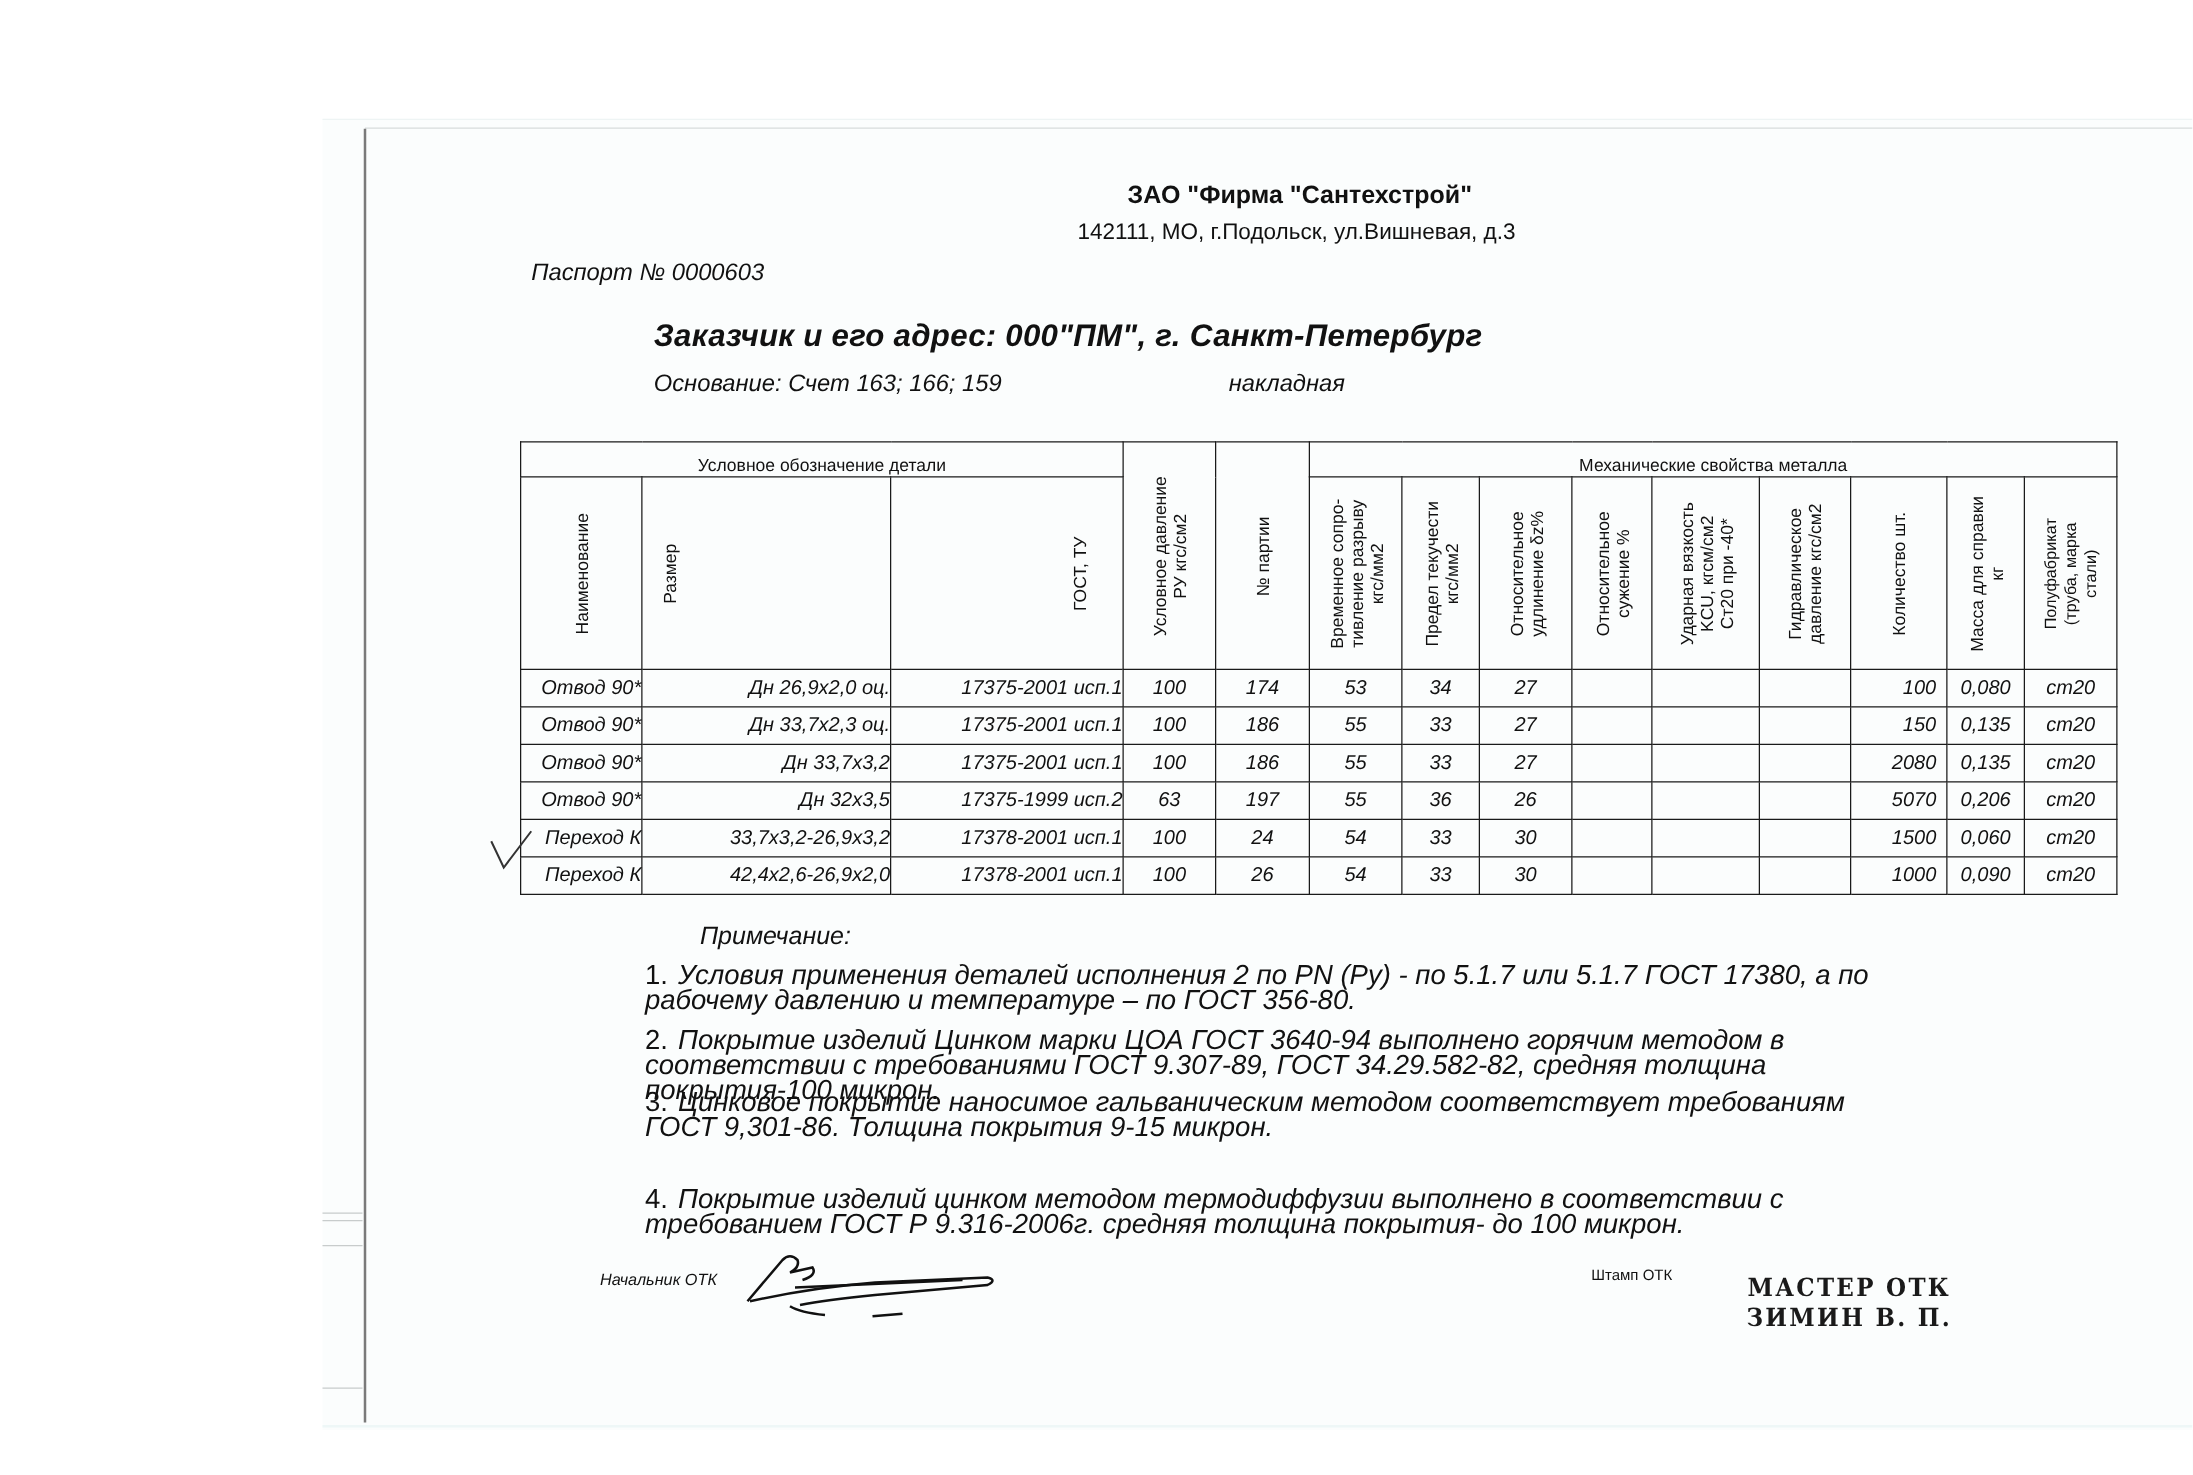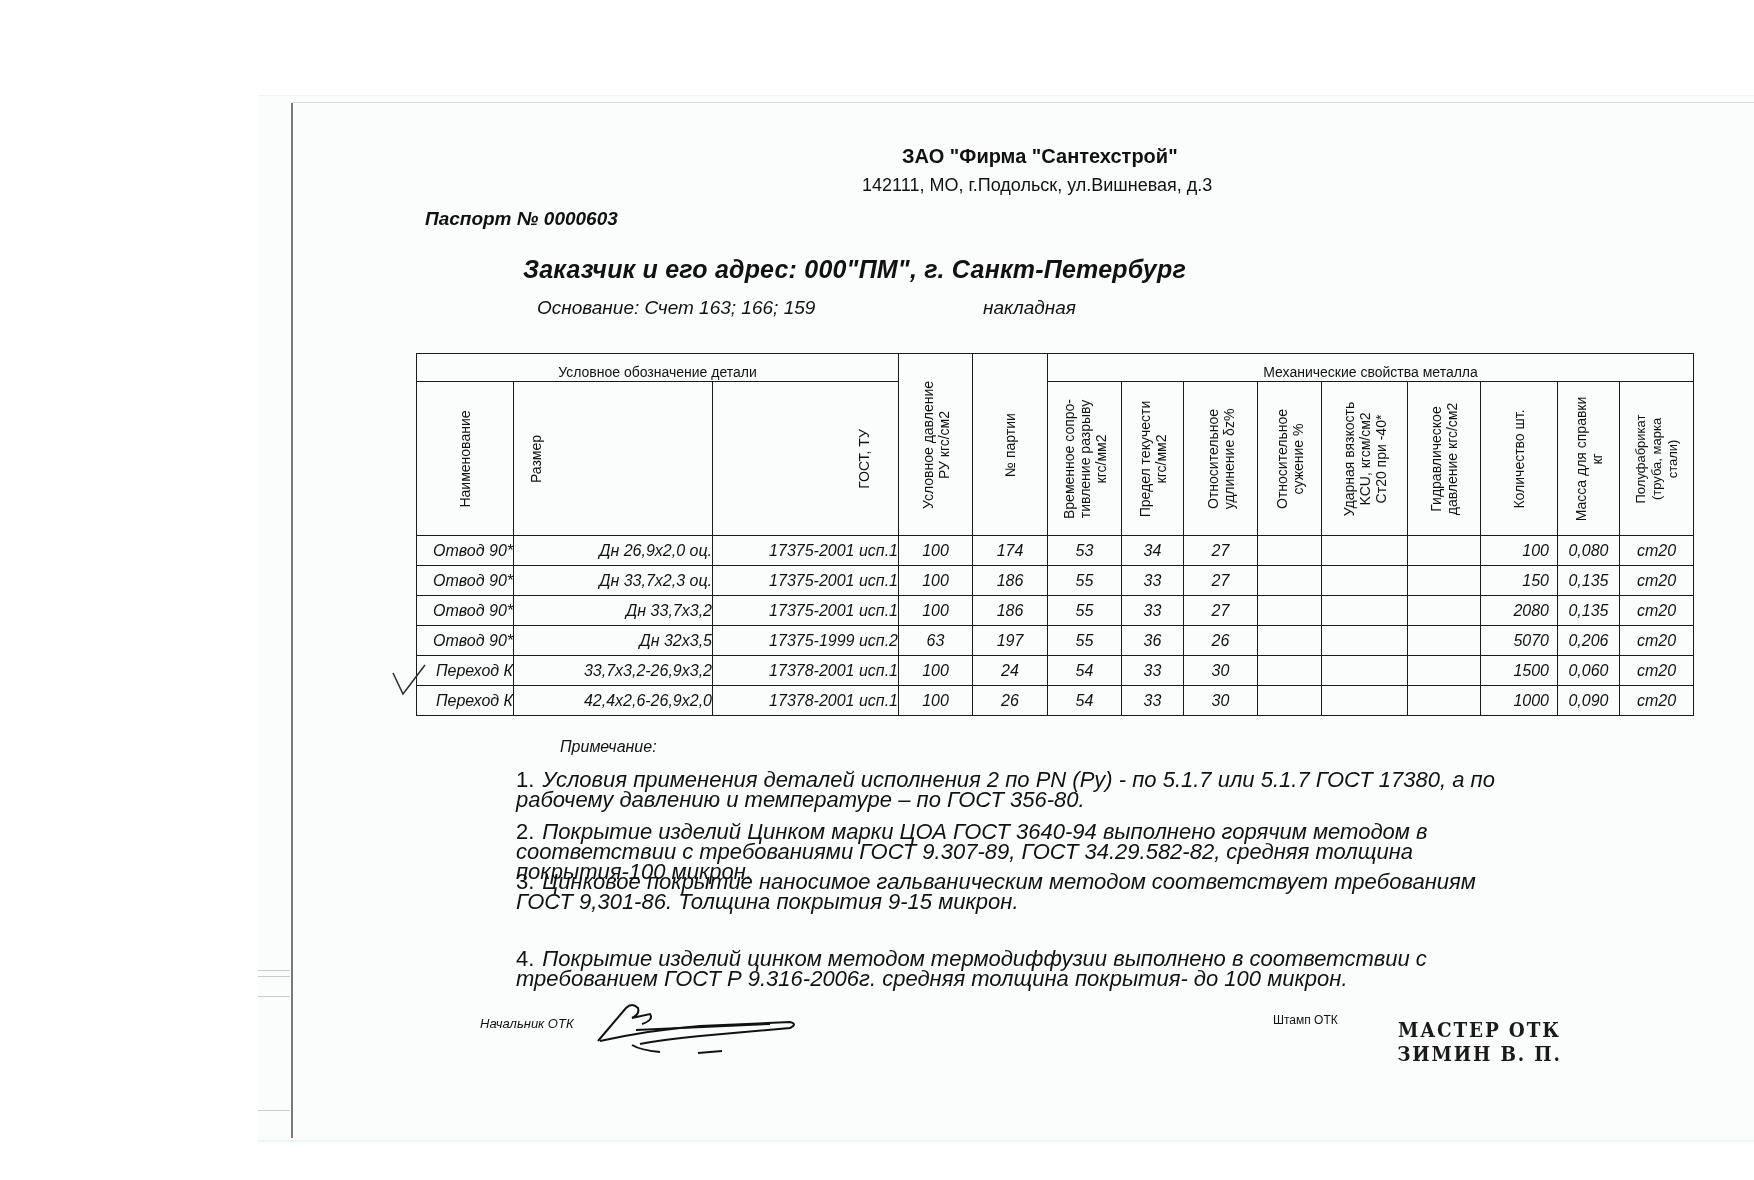--- a/index.html
+++ b/index.html
@@ -24,23 +24,23 @@
   }
   .scan-edge-bottom {
     position: absolute; left: 258px; top: 1140px; width: 1496px; height: 2px;
     background: #eef7f7;
   }
   .margin-tick { position: absolute; left: 258px; width: 32px; height: 1px; background: #c8cccc; }
 
   .abs { position: absolute; white-space: nowrap; }
   .company { left: 902px; top: 145px; font-size: 20px; font-weight: bold; }
   .address { left: 862px; top: 175px; font-size: 18px; font-weight: normal; }
-  .passport { left: 425px; top: 208px; font-size: 19px; font-weight: bold; font-style: italic; }
+  .passport { left: 425px; top: 208px; font-size: 19px; font-weight: normal; font-style: italic; }
   .customer { left: 523px; top: 255px; font-size: 25px; font-weight: bold; font-style: italic; letter-spacing: 0.2px; }
-  .basis { left: 537px; top: 297px; font-size: 19px; font-style: italic; }
+  .basis { left: 523px; top: 297px; font-size: 19px; font-style: italic; }
   .waybill { left: 983px; top: 297px; font-size: 19px; font-style: italic; }
 
   table.passport-table {
     position: absolute; left: 416px; top: 353px;
     border-collapse: collapse; table-layout: fixed;
     width: 1277px;
   }
   .passport-table td, .passport-table th {
     border: 1.6px solid #1a1a1a; padding: 0; margin: 0;
     font-weight: normal;
@@ -50,21 +50,21 @@
   .vtext {
     position: absolute; left: 50%; top: 50%;
     transform: translate(-50%, -50%) rotate(-90deg);
     font-size: 14px; line-height: 16px; text-align: center; white-space: nowrap;
   }
   .passport-table td { height: 29px; font-size: 16px; font-style: italic; }
   td.c-left { text-align: right; padding-left: 3px; }
   td.c-center { text-align: center; }
   td.c-right { text-align: right; padding-right: 8px; }
 
-  .notes-title { left: 560px; top: 738px; font-size: 16px; font-style: italic; }
+  .notes-title { left: 560px; top: 738px; font-size: 20px; font-style: italic; }
   .note { position: absolute; left: 516px; width: 1000px; font-size: 22px; font-style: italic; line-height: 20px; white-space: normal; }
   .note .num { font-style: normal; margin-right: 8px; }
 
   .sign-label { left: 480px; top: 1016px; font-size: 13px; font-style: italic; }
   .stamp-label { left: 1273px; top: 1013px; font-size: 12px; }
   .stamp {
     position: absolute; left: 1390px; top: 1018px;
     font-family: "DejaVu Serif", serif; font-weight: bold; font-size: 20px; line-height: 24px;
     letter-spacing: 2px; color: #1a1a1a; text-align: center; transform: scaleX(0.92);
   }

